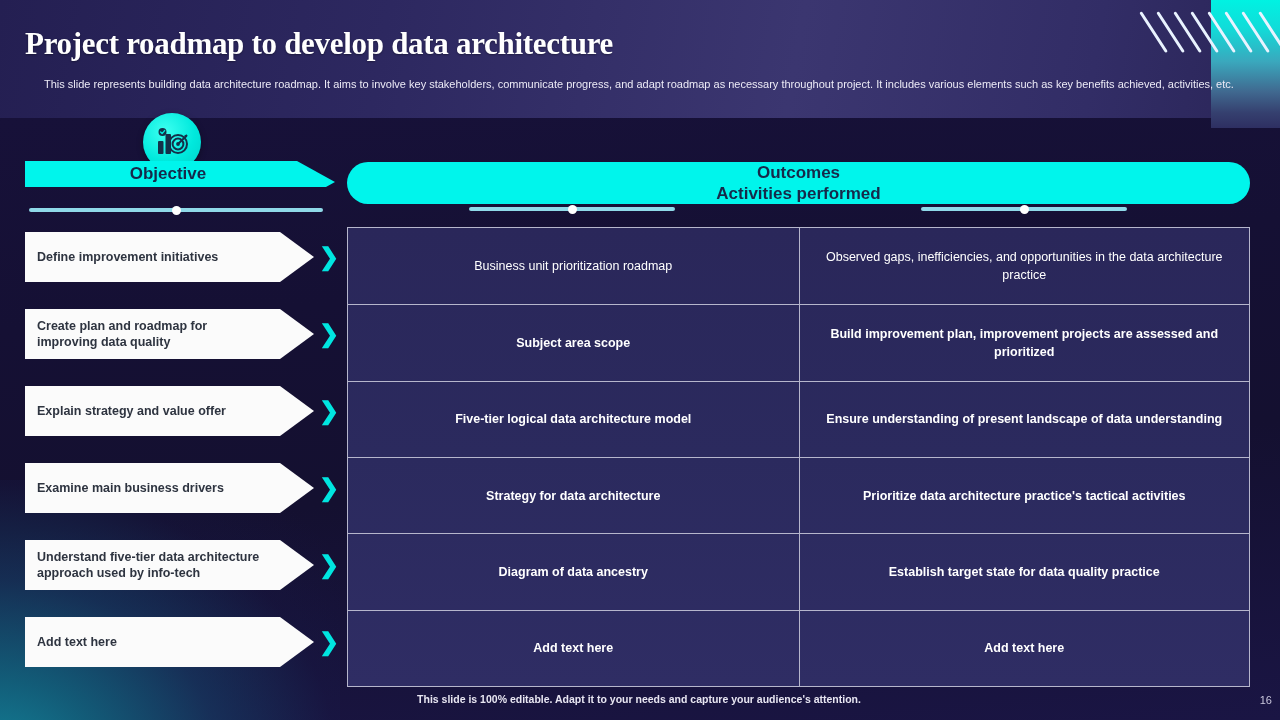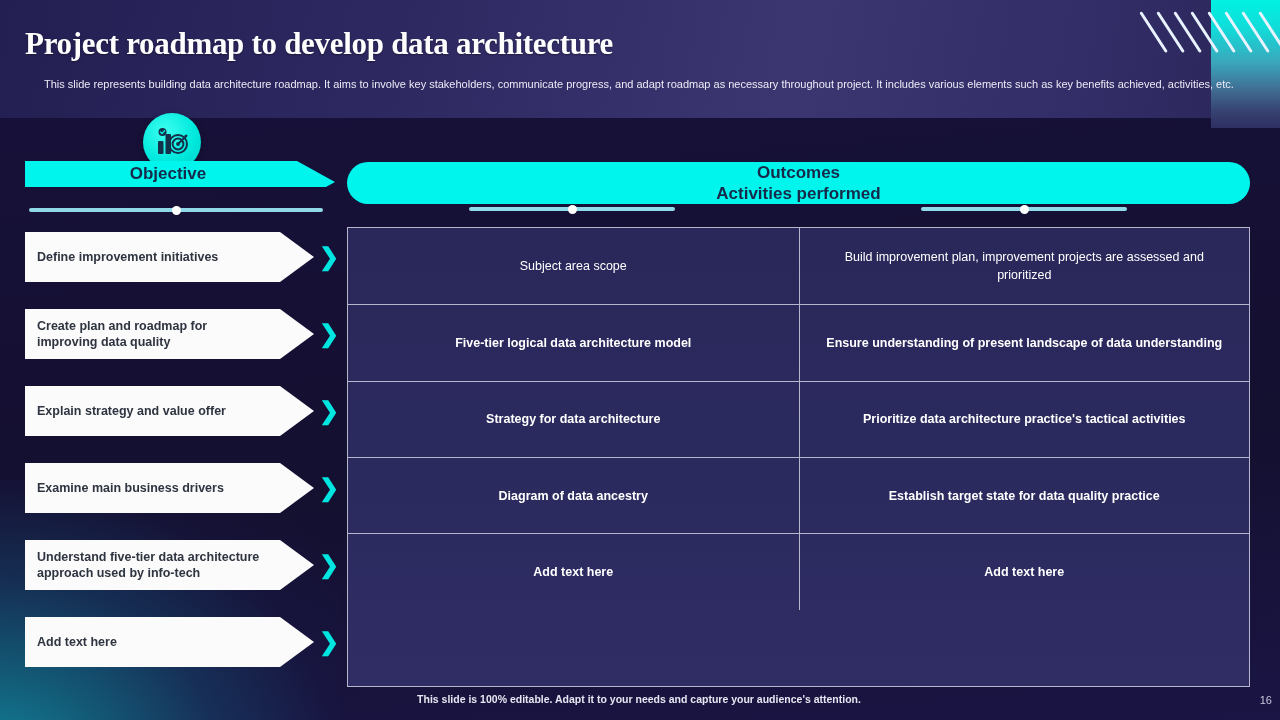--- a/index.html
+++ b/index.html
@@ -242,20 +242,28 @@
     <div class="obj-shape">
       <span>Add text here</span>
     </div>
     <div class="obj-chev">❯</div>
   </div>
 </div>
 
 <div class="table">
   <div class="trow">
     <div class="tcell">
+        <span>Business unit prioritization roadmap</span>
+      </div>
+    <div class="tcell">
+        <span>Observed gaps, inefficiencies, and opportunities in the data architecture practice</span>
+      </div>
+  </div>
+  <div class="trow">
+    <div class="tcell">
         <span>Subject area scope</span>
       </div>
     <div class="tcell">
         <span>Build improvement plan, improvement projects are assessed and prioritized</span>
       </div>
   </div>
   <div class="trow">
     <div class="tcell">
         <span>Five-tier logical data architecture model</span>
       </div>

